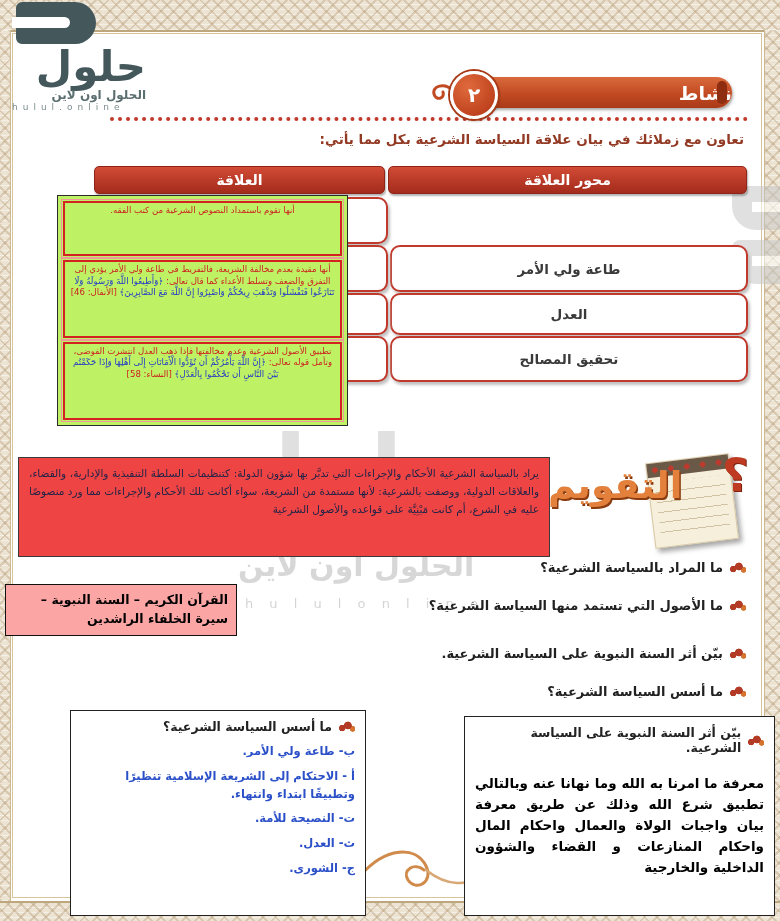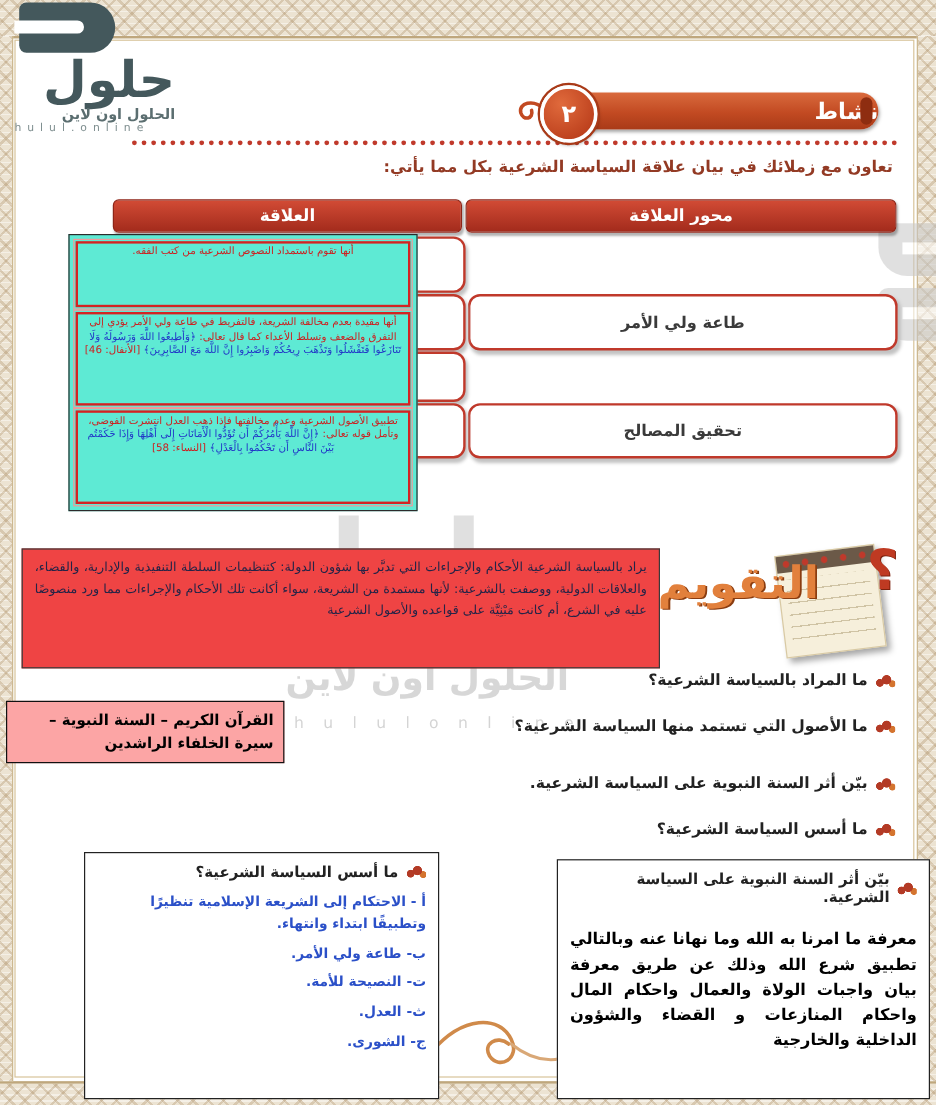--- a/index.html
+++ b/index.html
@@ -60,21 +60,21 @@
   .th-axis{left:388px;top:166px;width:357px;}
   .th-rel{left:94px;top:166px;width:289px;}
   .cell{position:absolute;background:#fff;border:2px solid #c0392b;border-radius:10px;
     box-shadow:2px 3px 3px #c2c2c2;display:flex;align-items:center;justify-content:center;
     font-size:13.5px;font-weight:600;color:#3a3a3a;z-index:3;}
   .cell.axis{left:390px;width:354px;}
   .cell.rel{left:96px;width:288px;}
   .r0{top:197px;height:43px;} .r1{top:245px;height:43px;} .r2{top:293px;height:38px;} .r3{top:336px;height:42px;}
 
   
-  .answers-box{position:absolute;left:57px;top:195px;width:291px;height:231px;background:#5eead4;
+  .answers-box{position:absolute;left:57px;top:195px;width:291px;height:231px;background:#bef264;
     border:1px solid #2b2b2b;padding:5px;box-sizing:border-box;display:flex;flex-direction:column;gap:4px;z-index:5;}
   .abox{border:2px solid #d42222;outline:1px solid #ef9a9a;outline-offset:1px;padding:2px 4px;
     font-size:8.6px;line-height:1.3;text-align:center;color:#cc2020;flex:1 1 auto;overflow:hidden;}
   .a-quote{color:#2238c8;}
   .a-ref{color:#cc2020;}
 
   
   .eval-notepad{position:absolute;left:650px;top:458px;width:82px;height:84px;transform:rotate(-7deg);
     background:#f6efdb;border:1px solid #d8c9a4;box-shadow:3px 4px 5px rgba(0,0,0,.35);z-index:2;}
   .eval-notepad::before{content:"";position:absolute;left:0;top:0;width:100%;height:14px;background:#6b5948;
@@ -154,20 +154,21 @@
     <span>٢</span>
   </div>
   <div class="dotted"></div>
 
   <div class="instruction" dir="rtl">تعاون مع زملائك في بيان علاقة السياسة الشرعية بكل مما يأتي:</div>
 
   <div class="th th-axis" dir="rtl">محور العلاقة</div>
   <div class="th th-rel" dir="rtl">العلاقة</div>
 
   <div class="cell axis r1" dir="rtl">طاعة ولي الأمر</div>
+  <div class="cell axis r2" dir="rtl">العدل</div>
   <div class="cell axis r3" dir="rtl">تحقيق المصالح</div>
 
   <div class="cell rel r0"></div>
   <div class="cell rel r1"></div>
   <div class="cell rel r2"></div>
   <div class="cell rel r3"></div>
 
   <div class="answers-box" dir="rtl">
     <div class="abox">
       <span class="a-pre">أنها تقوم باستمداد النصوص الشرعية من كتب الفقه.</span>
@@ -208,22 +209,22 @@
   </div>
 
   <div class="sources-box">القرآن الكريم – السنة النبوية – سيرة الخلفاء الراشدين</div>
 
   <div class="found-box">
     <div class="q-inline">
       <span class="q-icon"></span>
       <span class="q-text">ما أسس السياسة الشرعية؟</span>
     </div>
     <div class="found-items">
+      <div class="found-item">ب- طاعة ولي الأمر.</div>
       <div class="found-item">أ - الاحتكام إلى الشريعة الإسلامية تنظيرًا وتطبيقًا ابتداء وانتهاء.</div>
-      <div class="found-item">ب- طاعة ولي الأمر.</div>
       <div class="found-item">ت- النصيحة للأمة.</div>
       <div class="found-item">ث- العدل.</div>
       <div class="found-item">ج- الشورى.</div>
     </div>
   </div>
 
   <div class="sunnah-box">
     <div class="q-inline">
       <span class="q-icon"></span>
       <span class="q-text">بيّن أثر السنة النبوية على السياسة الشرعية.</span>

